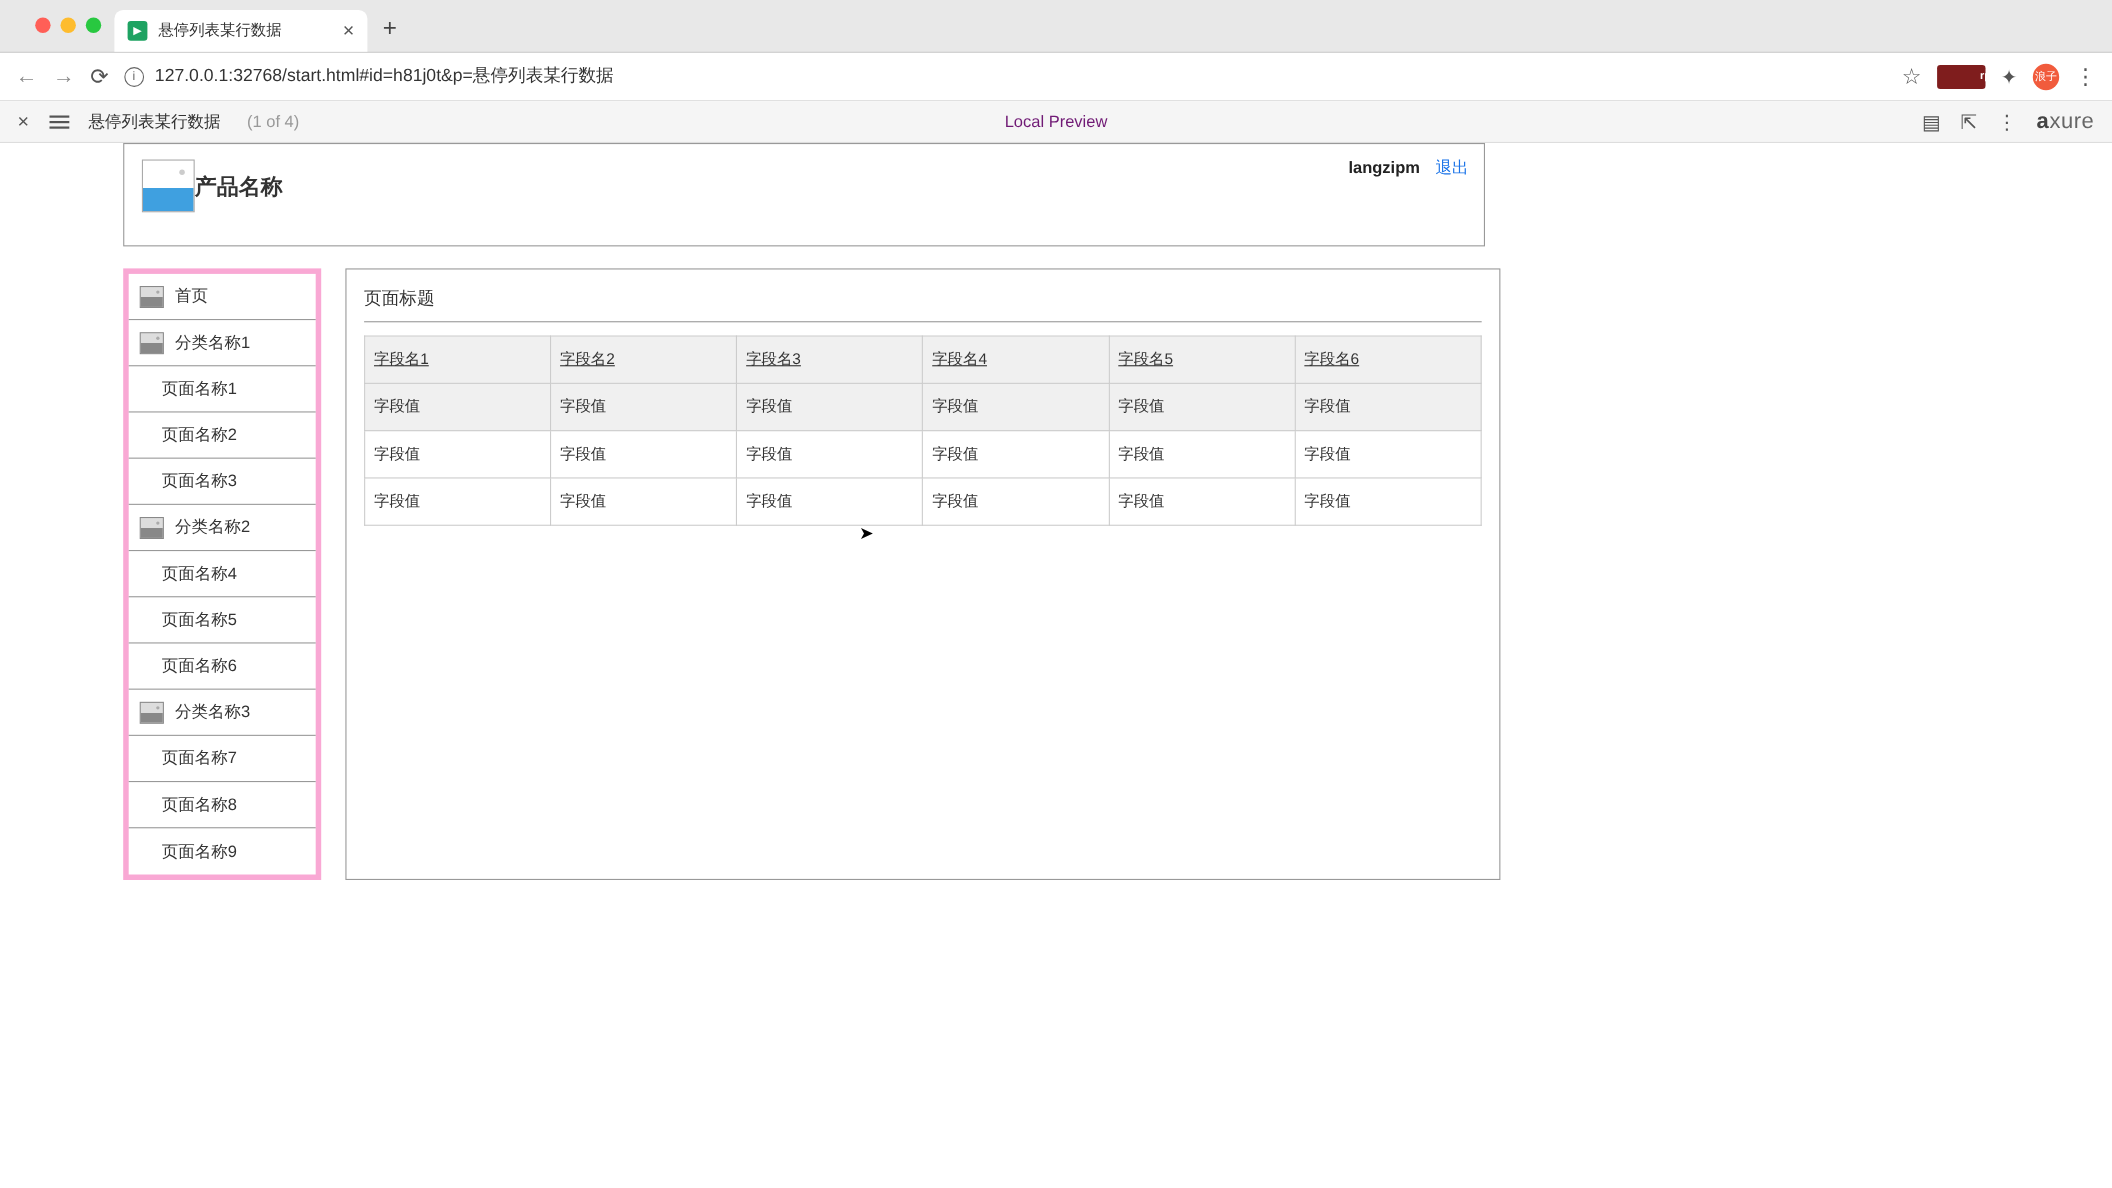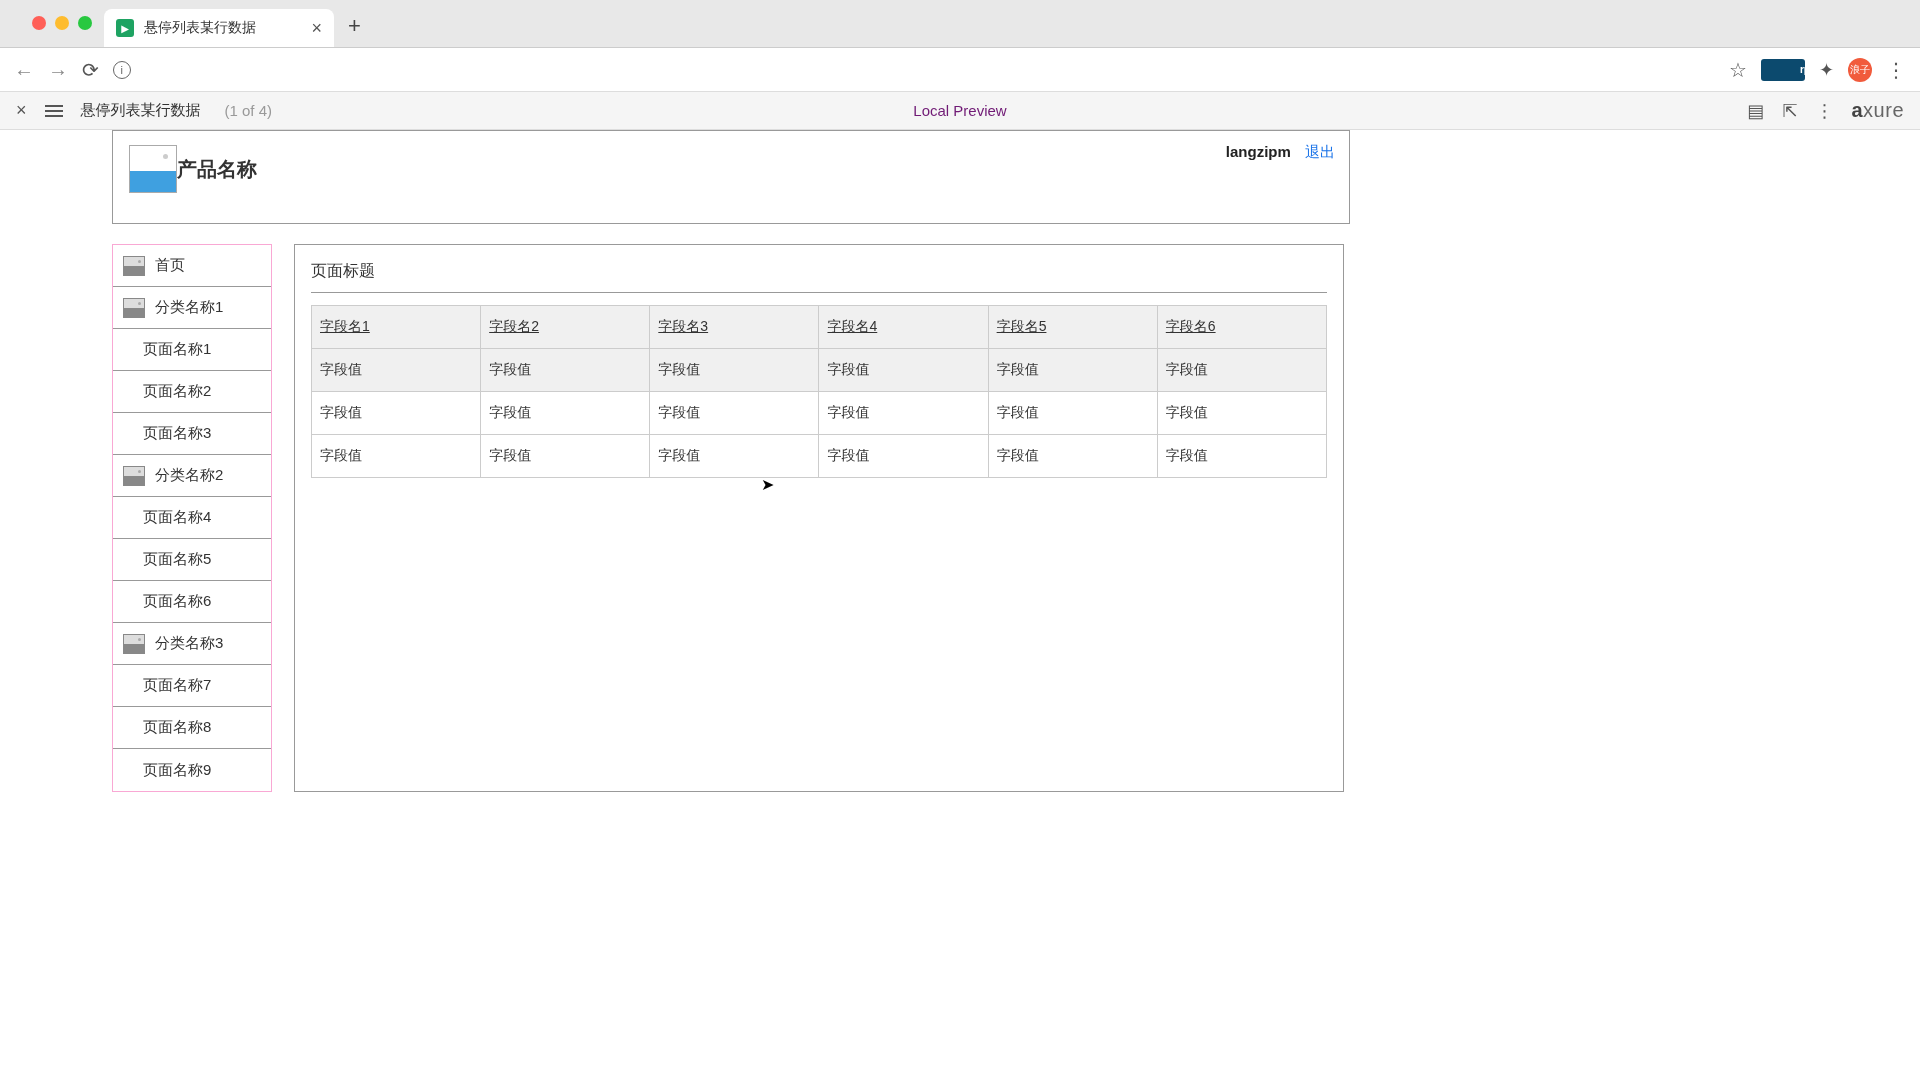--- a/index.html
+++ b/index.html
@@ -50,21 +50,21 @@
     .nav-arrow.active{color:#555;}
     .url-area{
       flex:1; display:flex;align-items:center;gap:10px;font-size:16px;color:#333;
     }
     .info-icon{
       width:18px;height:18px;border:1.5px solid #666;border-radius:50%;
       display:flex;align-items:center;justify-content:center;font-size:11px;color:#666;
     }
     .right-icons{display:flex;align-items:center;gap:14px;}
     .star-icon{color:#555;font-size:20px;}
-    .ext-icon{width:22px;height:22px;background:#0c4a6e;border-radius:3px;display:flex;align-items:center;justify-content:center;color:#fff;font-size:10px;font-weight:bold;padding-left:44px;}
+    .ext-icon{width:22px;height:22px;background:#7f1d1d;border-radius:3px;display:flex;align-items:center;justify-content:center;color:#fff;font-size:10px;font-weight:bold;padding-left:44px;}
     .puzzle-icon{color:#555;font-size:18px;}
     .avatar-icon{width:24px;height:24px;border-radius:50%;background:#f15b3c;display:flex;align-items:center;justify-content:center;color:#fff;font-size:10px;}
     .kebab-icon{color:#555;font-size:20px;}
     
     .axure-bar {
       height:38px;background:#f5f5f5;border-bottom:1px solid #ddd;display:flex;align-items:center;padding:0 16px;gap:18px;
     }
     .close-x{color:#555;font-size:18px;}
     .hamburger{display:flex;flex-direction:column;gap:3px;}
     .hamburger span{width:18px;height:2px;background:#555;}
@@ -94,21 +94,21 @@
     }
     .brand{display:flex;align-items:center;gap:0;}
     .brand-icon{width:48px;height:48px;border:1px solid #aaa;background:linear-gradient(180deg,#fff 55%, #3fa0e0 55%);position:relative;}
     .brand-icon::after{content:"";position:absolute;top:8px;right:8px;width:5px;height:5px;background:#ccc;border-radius:50%;}
     .brand-name{font-size:20px;font-weight:bold;color:#333;}
     .user-area{position:absolute;top:12px;right:14px;font-size:15px;}
     .user-area .username{font-weight:bold;color:#222;margin-right:10px;}
     .user-area .logout{color:#1a73e8;}
     .content-row{display:flex;margin-left:88px;margin-top:20px;gap:22px;}
     
-    .sidebar{width:160px;border:1px solid #f9a8d4;}
+    .sidebar{width:180px;border:5px solid #f9a8d4;}
     .side-item{
       height:42px;display:flex;align-items:center;padding:0 10px;border-bottom:1px solid #999;font-size:15px;color:#333;gap:10px;
     }
     .side-item:last-child{border-bottom:none;}
     .side-item.sub{padding-left:30px;}
     .side-item.cat{font-weight:normal;}
     .side-icon{width:22px;height:20px;border:1px solid #888;background:linear-gradient(180deg,#ddd 50%,#888 50%);position:relative;}
     .side-icon::after{content:"";position:absolute;top:3px;right:3px;width:3px;height:3px;background:#aaa;border-radius:50%;}
     
     .main-panel{width:1050px;border:1px solid #999;padding:16px;min-height:536px;}
@@ -138,20 +138,21 @@
   </div>
   <div class="newtab">+</div>
 </div>
 
 <div class="addr-bar">
   <span class="nav-arrow">←</span>
   <span class="nav-arrow">→</span>
   <span class="nav-arrow active">⟳</span>
   <div class="url-area">
     <span class="info-icon">i</span>
+    <span>127.0.0.1:32768/start.html#id=h81j0t&amp;p=悬停列表某行数据</span>
   </div>
   <div class="right-icons">
     <span class="star-icon">☆</span>
     <span class="ext-icon">rp</span>
     <span class="puzzle-icon">✦</span>
     <span class="avatar-icon">浪子</span>
     <span class="kebab-icon">⋮</span>
   </div>
 </div>
 

